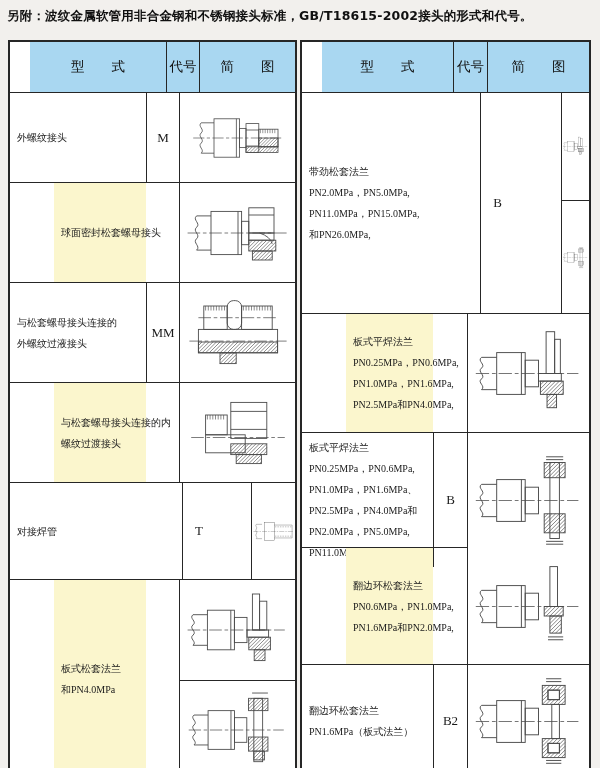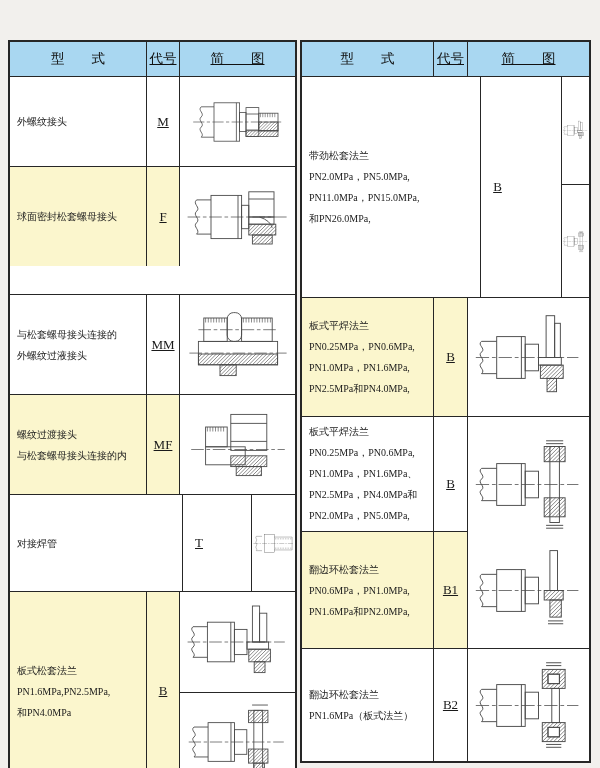--- a/index.html
+++ b/index.html
@@ -8,38 +8,39 @@
   *{box-sizing:border-box;margin:0;padding:0;}
   body{width:600px;height:768px;overflow:hidden;background:var(--page-bg);
        font-family:"Liberation Serif","DejaVu Serif",serif;color:var(--ink);}
   .page{position:relative;width:600px;height:768px;}
   .title{position:absolute;left:7px;top:8px;font-family:"DejaVu Sans","Liberation Sans",sans-serif;
          font-size:12.5px;font-weight:700;color:#101010;white-space:nowrap;letter-spacing:.2px;}
   .tables{position:absolute;left:8px;top:40px;display:flex;gap:3px;align-items:flex-start;}
   .ctable{background:#fff;border:2px solid var(--border);}
   .ctable .grid-row{display:grid;}
   .grid-row + .grid-row{border-top:1px solid var(--border);}
-  .thead{height:34px;background:var(--header-bg);}
+  .thead{height:50px;background:var(--header-bg);margin-left:20px;}
   .cell{min-width:0;}
-  .cell + .cell{border-left:1px solid var(--border);text-decoration:underline;}
+  .cell + .cell{border-left:1px solid var(--border);}
   .hcell{display:flex;align-items:center;justify-content:center;font-size:13.5px;color:#111;white-space:pre;}
   .type-cell{display:flex;flex-direction:column;justify-content:center;padding:4px 2px 4px 7px;
              font-size:10px;line-height:21px;}
   .type-line{white-space:nowrap;}
   .code-cell{display:flex;align-items:center;justify-content:center;font-size:13px;}
   .diagram-cell{display:flex;flex-direction:column;background:#fff;}
   .diagram-sub{flex:1;display:flex;align-items:center;justify-content:center;overflow:hidden;}
   .diagram-sub + .diagram-sub{border-top:1px solid var(--border);}
-  .hl{background:var(--hl-bg);}
+  .hl{background:var(--hl-bg);margin-left:44px;}
   svg{display:block;}
 </style>
 </head>
 <body>
 
 <div class="page">
+  <div class="title">另附：波纹金属软管用非合金钢和不锈钢接头标准，GB/T18615-2002接头的形式和代号。</div>
   <div class="tables">
     <div class="ctable" id="left-table" style="width:289px;">
         <div class="grid-row thead" style="grid-template-columns: 136px 33px 1fr;">
           <div class="cell hcell">型　　式</div>
           <div class="cell hcell">代号</div>
           <div class="cell hcell">简　　图</div>
         </div>
         <div class="grid-row" style="grid-template-columns: 136px 33px 1fr; height: 90px;">
           <div class="cell type-cell">
             <div class="type-line">外螺纹接头</div>
@@ -130,21 +131,21 @@
                   <line x1="82" y1="80" x2="92" y2="70" stroke-width="0.7"></line>
                   <line x1="86" y1="80" x2="96" y2="70" stroke-width="0.7"></line>
                   <line x1="90" y1="80" x2="98" y2="72" stroke-width="0.7"></line>
                   <line x1="94" y1="80" x2="98" y2="76" stroke-width="0.7"></line>
                   <line x1="4" y1="50" x2="116" y2="50" stroke-dasharray="14 3 4 3" stroke-width="0.8"></line>
                 </g>
               </svg>
             </div>
           </div>
         </div>
-        <div class="grid-row" style="grid-template-columns: 136px 33px 1fr; height: 100px; margin-top: 28px;">
+        <div class="grid-row" style="grid-template-columns: 136px 33px 1fr; height: 100px;">
           <div class="cell type-cell">
             <div class="type-line">与松套螺母接头连接的</div>
             <div class="type-line">外螺纹过液接头</div>
           </div>
           <div class="cell code-cell">MM</div>
           <div class="cell diagram-cell">
             <div class="diagram-sub">
               <svg viewBox="0 0 120 100" preserveAspectRatio="xMidYMid meet" height="90" width="114">
                 <g stroke="#4a4a4a" stroke-width="1" fill="none">
                   <rect x="22" y="20" width="26" height="26" fill="none"></rect>
@@ -205,22 +206,22 @@
                   <line x1="52" y1="84" x2="58" y2="78" stroke-width="0.7"></line>
                   <line x1="56" y1="84" x2="58" y2="82" stroke-width="0.7"></line>
                   <line x1="6" y1="59" x2="114" y2="59" stroke-dasharray="14 3 4 3" stroke-width="0.8"></line>
                 </g>
               </svg>
             </div>
           </div>
         </div>
         <div class="grid-row" style="grid-template-columns: 136px 33px 1fr; height: 100px;">
           <div class="cell type-cell hl">
+            <div class="type-line">与松套螺母接头连接的内</div>
             <div class="type-line">螺纹过渡接头</div>
-            <div class="type-line">与松套螺母接头连接的内</div>
           </div>
           <div class="cell code-cell hl">MF</div>
           <div class="cell diagram-cell">
             <div class="diagram-sub">
               <svg viewBox="0 0 120 100" preserveAspectRatio="xMidYMid meet" height="90" width="114">
                 <g stroke="#4a4a4a" stroke-width="1" fill="none">
                   <rect x="24" y="30" width="24" height="22" fill="none"></rect>
                   <line x1="26" y1="30" x2="26" y2="35" stroke-width="0.7"></line>
                   <line x1="29" y1="30" x2="29" y2="35" stroke-width="0.7"></line>
                   <line x1="32" y1="30" x2="32" y2="35" stroke-width="0.7"></line>
@@ -281,21 +282,20 @@
                   <line x1="64" y1="63" x2="112" y2="63" stroke-dasharray="4 3"></line>
                   <line x1="4" y1="50" x2="116" y2="50" stroke-dasharray="14 3 4 3" stroke-width="0.8"></line>
                 </g>
               </svg>
             </div>
           </div>
         </div>
         <div class="grid-row" style="grid-template-columns: 136px 33px 1fr; height: 199px;">
           <div class="cell type-cell hl">
             <div class="type-line">板式松套法兰</div>
-            <div class="type-line">PN1.6MPa,PN2.5MPa,</div>
             <div class="type-line">和PN4.0MPa</div>
           </div>
           <div class="cell code-cell hl">B</div>
           <div class="cell diagram-cell">
             <div class="diagram-sub" style="flex: 0 0 auto; height: 100px;">
               <svg viewBox="0 0 120 100" preserveAspectRatio="xMidYMid meet" height="90" width="114">
                 <g stroke="#4a4a4a" stroke-width="1" fill="none">
                   <line x1="10" y1="33" x2="26" y2="33"></line>
                   <line x1="10" y1="67" x2="26" y2="67"></line>
                   <path d="M10,33 c-5,3.966666666666667 5,7.366666666666667 0,11.333333333333334 c-5,3.966666666666667 5,7.366666666666667 0,11.333333333333334 c-5,3.966666666666667 5,7.366666666666667 0,11.333333333333334" fill="none"></path>

